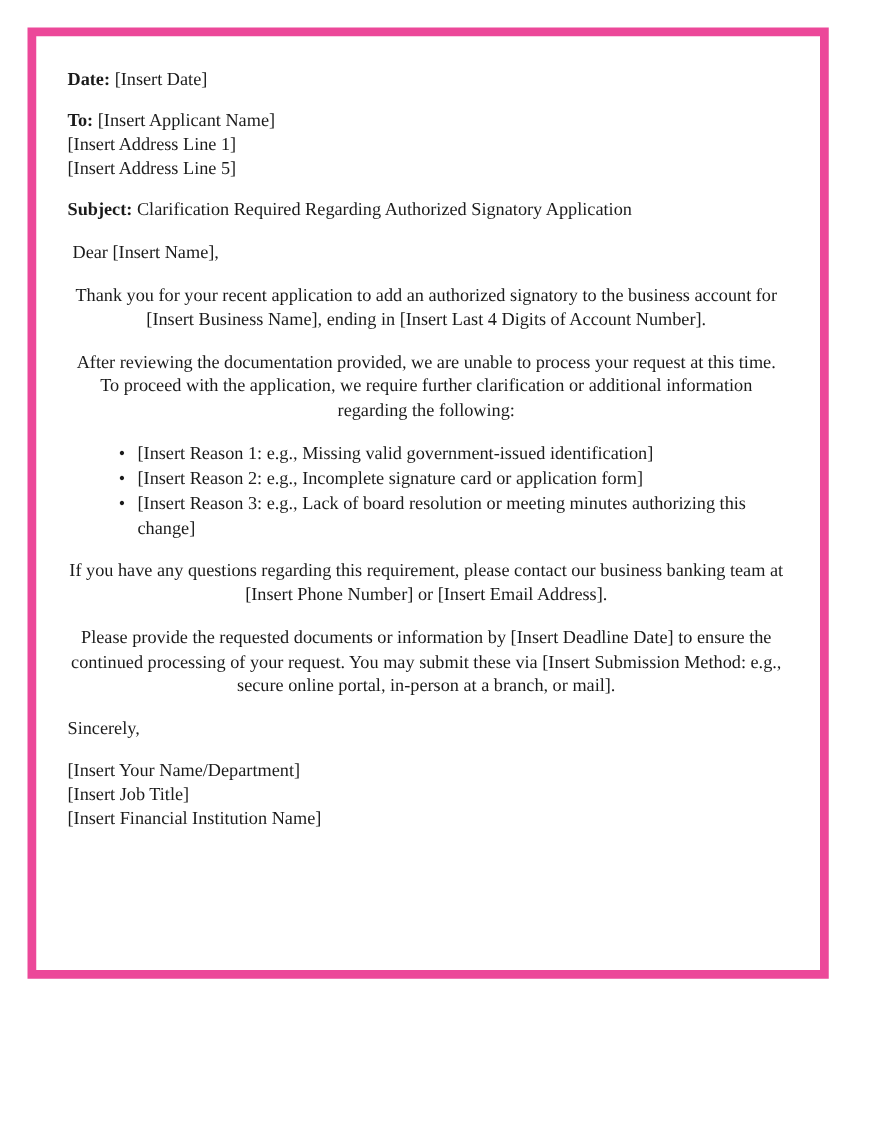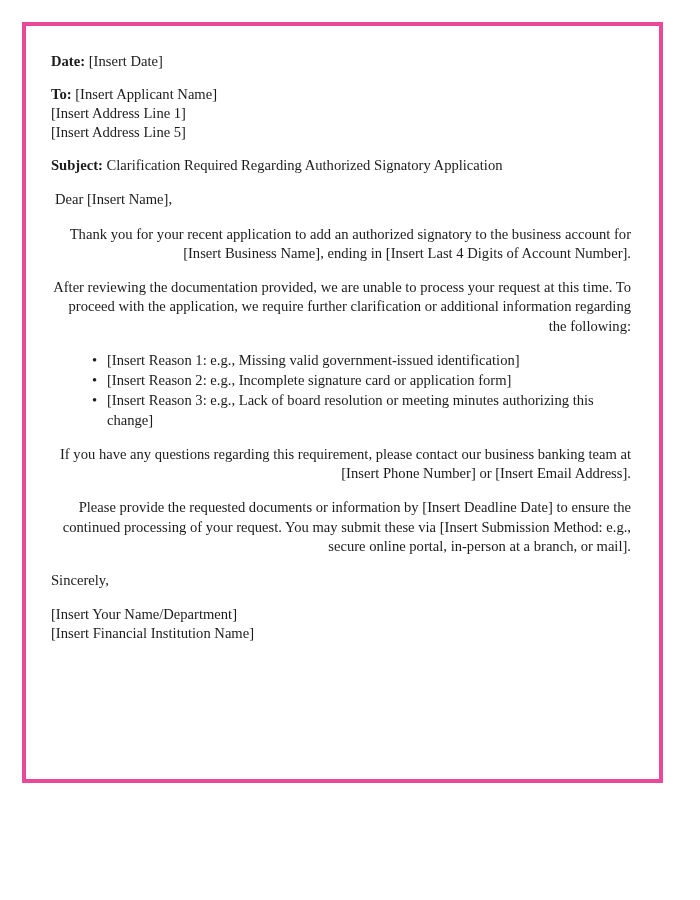--- a/index.html
+++ b/index.html
@@ -14,21 +14,21 @@
     color: #1b1b1b;
     overflow: hidden;
   }
 
   .page-sheet {
     position: absolute;
     left: 22px;
     top: 22px;
     width: 641px;
     height: 761px;
-    border: 4px solid #ec4899;
+    border: 7px solid #ec4899;
     background: #ffffff;
     box-sizing: border-box;
   }
 
   .letter-body {
     padding: 26px 28px 0 25px;
     font-size: 14.6px;
     line-height: 1.32;
   }
 
@@ -51,21 +51,21 @@
   .subject-line {
     margin: 0 0 15px 0;
   }
 
   .salutation {
     margin: 0 0 15px 4px;
   }
 
   .para {
     margin: 0 0 15px 0;
-    text-align: right;
+    text-align: center;
   }
 
   .reasons-list {
     margin: 0 0 15px 0;
     padding: 0 0 0 41px;
     list-style: none;
   }
   .reasons-list li {
     position: relative;
     margin: 0 0 1px 0;
@@ -116,17 +116,18 @@
       <li>[Insert Reason 3: e.g., Lack of board resolution or meeting minutes authorizing this change]</li>
     </ul>
 
     <p class="para">If you have any questions regarding this requirement, please contact our business banking team at [Insert Phone Number] or [Insert Email Address].</p>
     <p class="para">Please provide the requested documents or information by [Insert Deadline Date] to ensure the continued processing of your request. You may submit these via [Insert Submission Method: e.g., secure online portal, in-person at a branch, or mail].</p>
 
     <p class="closing">Sincerely,</p>
 
     <div class="signature-block">
       <p class="sig-row">[Insert Your Name/Department]</p>
+      <p class="sig-row">[Insert Job Title]</p>
       <p class="sig-row">[Insert Financial Institution Name]</p>
     </div>
 
   </div>
 </div>
 
 </body></html>

